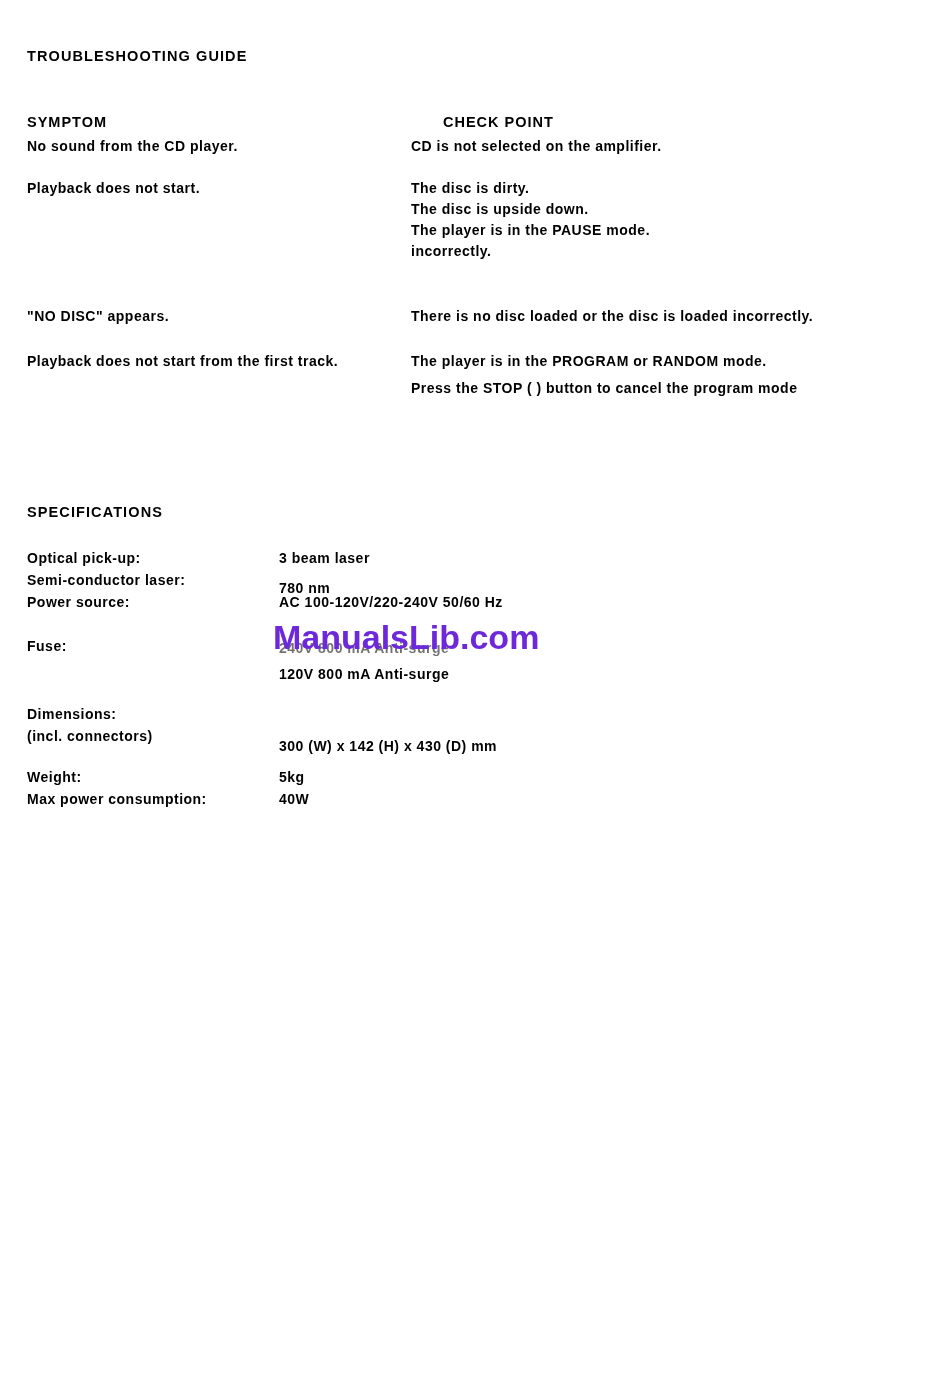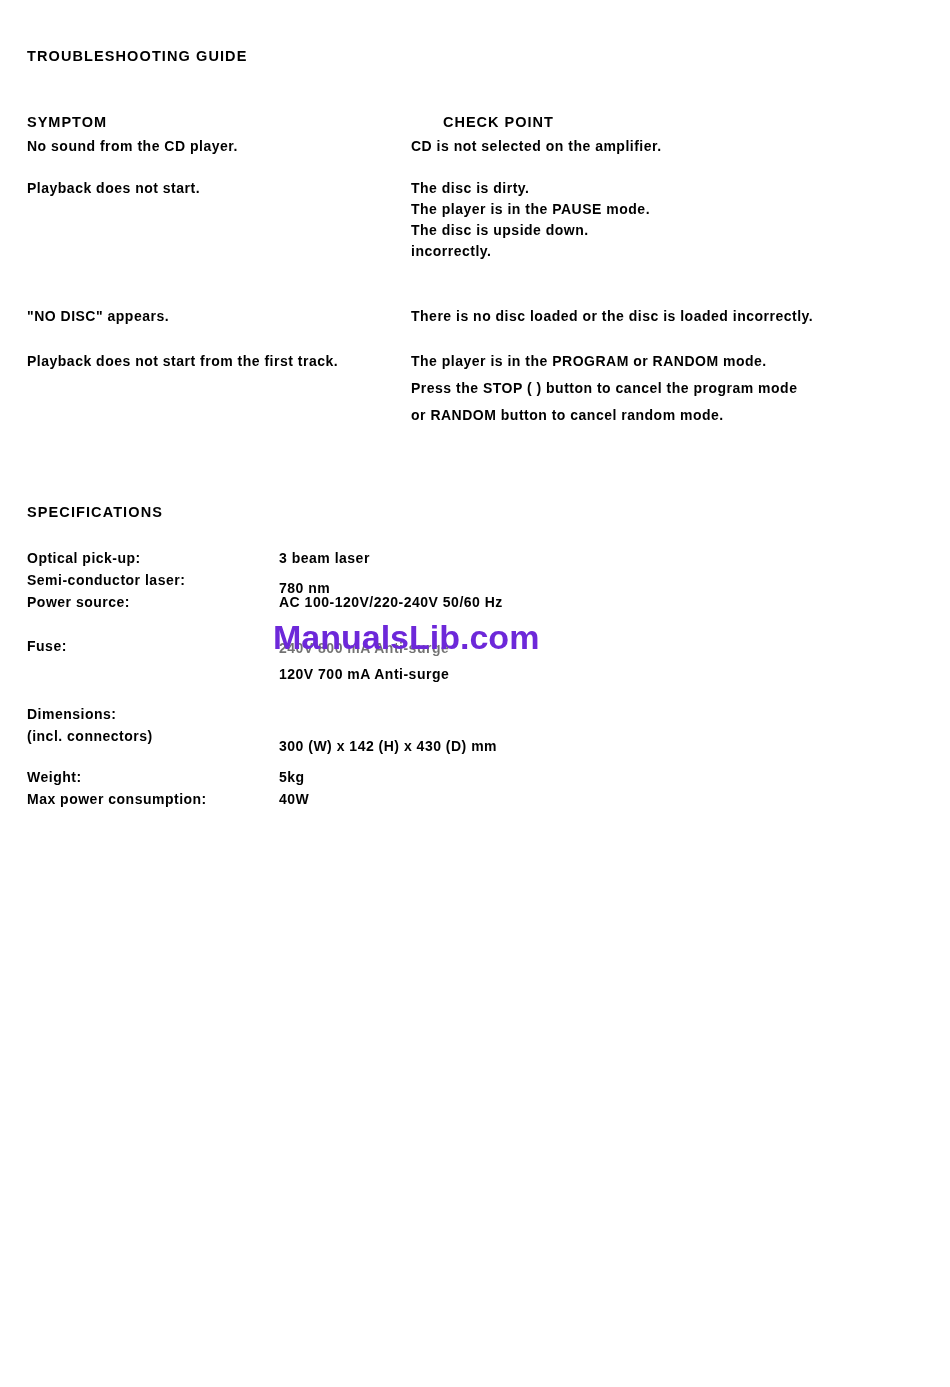--- a/index.html
+++ b/index.html
@@ -144,42 +144,41 @@
       <div class="ts-symptom" style="top:136px;">No sound from the CD player.</div>
       <div class="ts-check" style="top:136px;">
         <span class="line">CD is not selected on the amplifier.</span>
       </div>
     </div>
 
     <div class="ts-row">
       <div class="ts-symptom" style="top:178px;">Playback does not start.</div>
       <div class="ts-check" style="top:178px;">
         <span class="line">The disc is dirty.</span>
+        <span class="line">The disc is upside down.</span>
         <span class="line">The player is in the PAUSE mode.</span>
-        <span class="line">The disc is upside down.</span>
         <span class="line">incorrectly.</span>
       </div>
     </div>
 
     <div class="ts-row">
       <div class="ts-symptom" style="top:306px;">"NO DISC" appears.</div>
       <div class="ts-check" style="top:306px;">
         <span class="line">There is no disc loaded or the disc is loaded incorrectly.</span>
       </div>
     </div>
 
     <div class="ts-row">
       <div class="ts-symptom" style="top:348px; line-height:27px;">
         <span class="line">Playback does not start from</span>
         <span class="line">the first track.</span>
       </div>
       <div class="ts-check" style="top:348px; line-height:27px;">
         <span class="line">The player is in the PROGRAM or RANDOM mode.</span>
         <span class="line">Press the STOP (     ) button to cancel the program mode</span>
-        <span class="line">or RANDOM button to cancel random mode.</span>
       </div>
     </div>
 
   </div>
 
   <div id="specifications-heading">SPECIFICATIONS</div>
 
   <div>
 
     <div class="spec-label" style="top:547px;">Optical pick-up:</div>
@@ -193,21 +192,21 @@
     </div>
 
     <div class="spec-label" style="top:591px;">Power source:</div>
     <div class="spec-value" style="top:591px;">
       <span class="line">AC 100-120V/220-240V 50/60 Hz</span>
     </div>
 
     <div class="spec-label" style="top:635px;text-align:right;">Fuse:</div>
     <div class="spec-value" style="top:635px; line-height:26px;">
       <span class="line" id="fuse-line-1">240V     800 mA Anti-surge</span>
-      <span class="line">120V     700 mA Anti-surge</span>
+      <span class="line">120V     800 mA Anti-surge</span>
     </div>
 
     <div class="spec-label" style="top:703px; line-height:22px;">
       <span class="line">Dimensions:</span>
       <span class="line">(incl. connectors)</span>
     </div>
     <div class="spec-value" style="top:735px;">
       <span class="line">300 (W) x 142 (H) x 430 (D) mm</span>
     </div>
 

